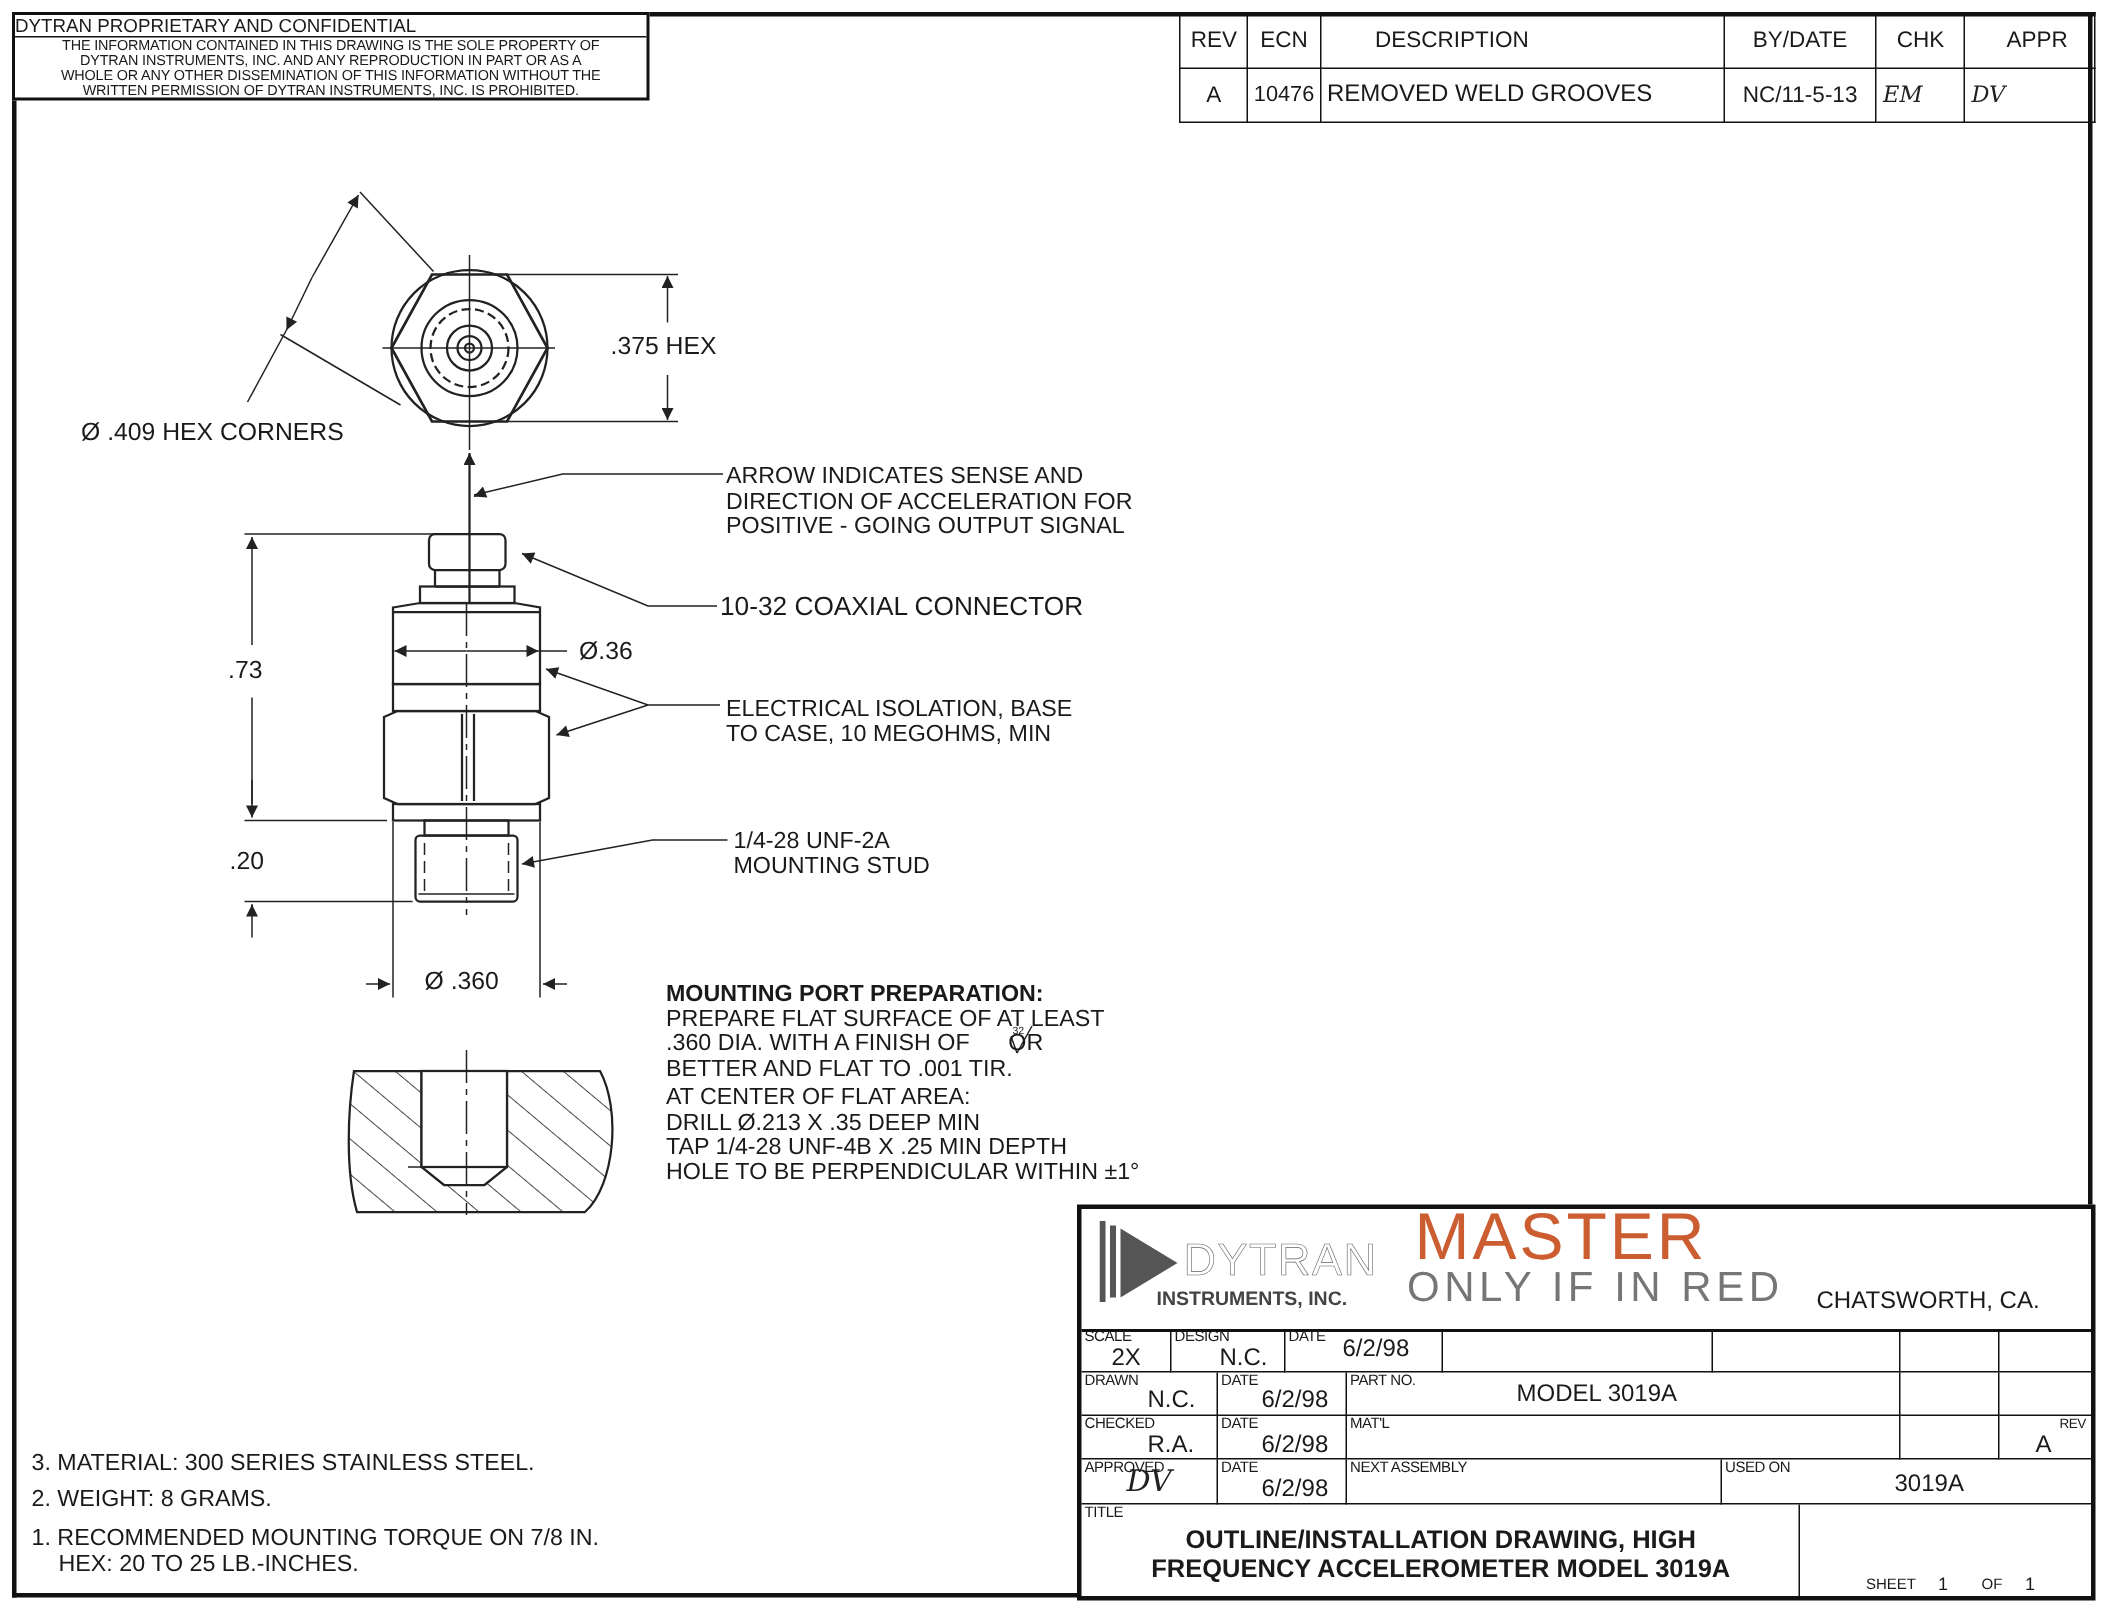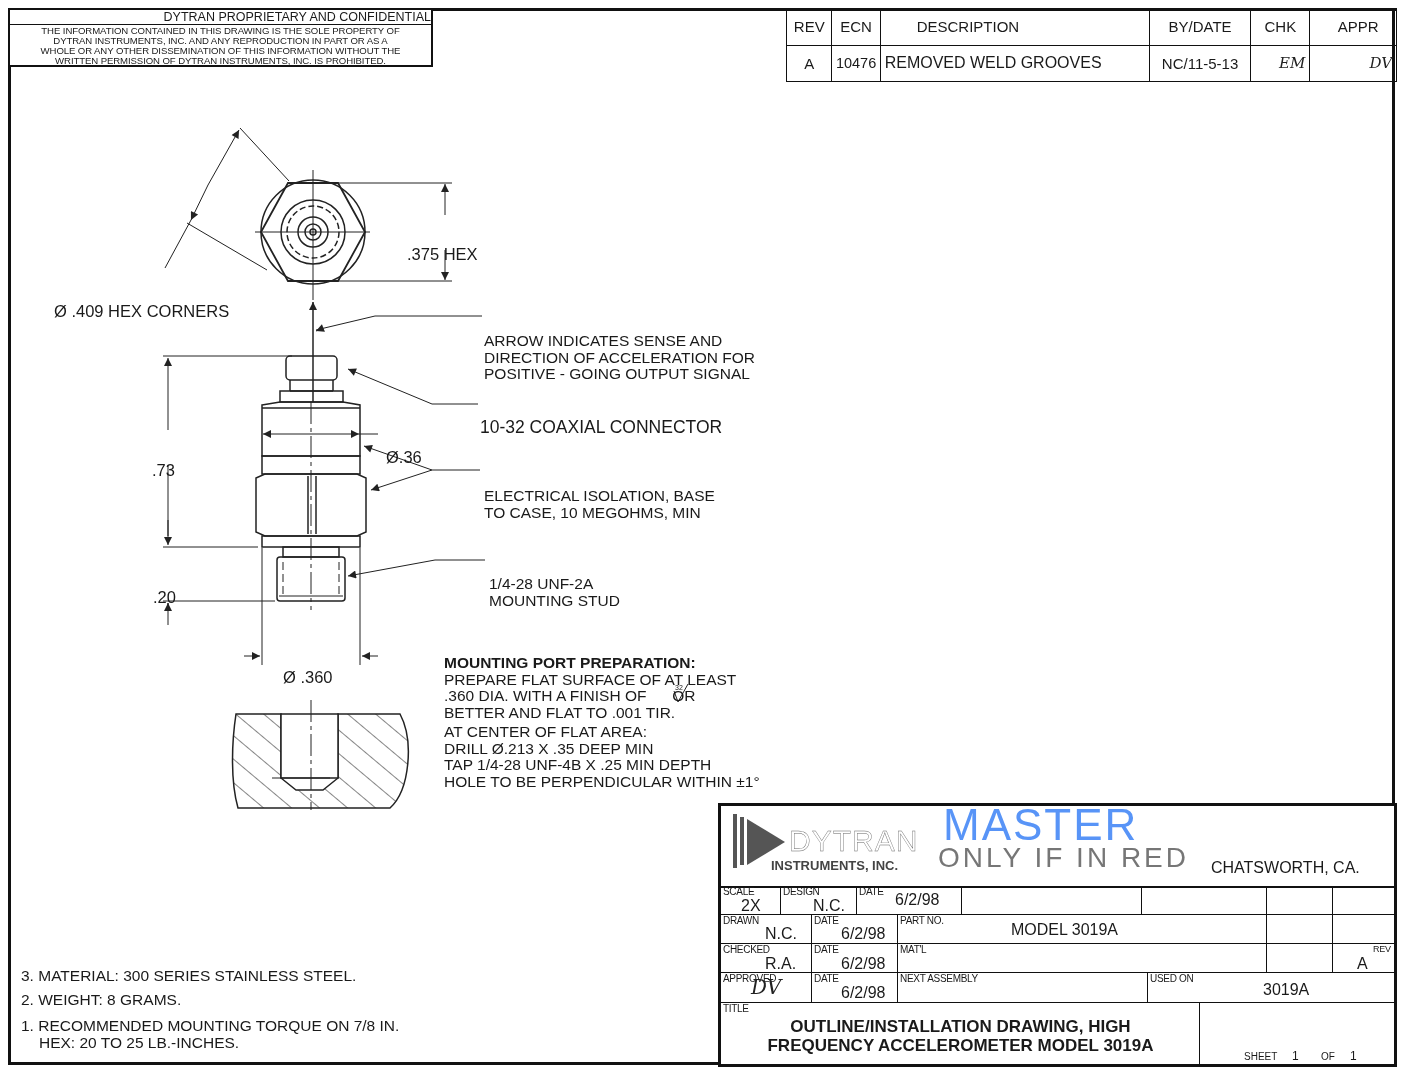--- a/index.html
+++ b/index.html
@@ -2,38 +2,38 @@
 <html><head>
 <meta charset="utf-8">
 <style>
   html,body{margin:0;padding:0;background:#fff;}
   body{width:1407px;height:1077px;position:relative;overflow:hidden;font-family:"Liberation Sans",sans-serif;color:#1a1a1a;}
   .abs{position:absolute;}
   .frame{position:absolute;left:8px;top:8px;width:1387px;height:1057px;border:3px solid #111;border-top:none;box-sizing:border-box;}
   .frame-top{position:absolute;left:8px;top:8px;width:1389px;height:3px;background:#111;}
   
   .prop{position:absolute;left:8px;top:8px;width:425px;height:59px;border:2px solid #111;box-sizing:border-box;background:#fff;}
-  .prop-title{font-size:12.5px;text-align:right;line-height:14px;border-bottom:1.5px solid #111;height:14px;}
+  .prop-title{font-size:12.5px;text-align:left;line-height:14px;border-bottom:1.5px solid #111;height:14px;}
   .prop-body{font-size:9.6px;text-align:center;line-height:10px;padding-top:1px;letter-spacing:-0.1px;}
   
   table{border-collapse:collapse;}
   .rev{position:absolute;left:786px;top:8px;width:611px;height:74px;}
   .rev td{border:1.5px solid #111;font-size:15px;height:35px;padding:0 4px;white-space:nowrap;}
   .rev td.c{text-align:center;}
-  .sig{font-family:"DejaVu Serif",serif;font-style:italic;font-size:22px;text-align:right;color:#222;}
+  .sig{font-family:"DejaVu Serif",serif;font-style:italic;font-size:22px;text-align:left;color:#222;}
   
-  .lbl{position:absolute;font-size:16.5px;line-height:17px;white-space:nowrap;margin-top:23px;}
+  .lbl{position:absolute;font-size:16.5px;line-height:17px;white-space:nowrap;}
   .note{position:absolute;font-size:15.5px;line-height:16.5px;white-space:nowrap;}
   
   .tb{position:absolute;left:718px;top:803px;width:679px;height:264px;border:3px solid #111;box-sizing:border-box;background:#fff;}
   .tb-logo{position:absolute;left:0;top:0;width:673px;height:80px;border-bottom:2px solid #111;}
   .cell{position:absolute;border-right:1.5px solid #111;border-bottom:1.5px solid #111;box-sizing:border-box;}
   .cap{position:absolute;left:2px;top:0;font-size:10px;line-height:11px;letter-spacing:-0.3px;}
   .val{position:absolute;font-size:16px;line-height:17px;white-space:nowrap;}
-  .stamp1{position:absolute;font-size:44px;letter-spacing:2px;color:#3b82f6;opacity:.85;font-weight:normal;text-align:right;}
+  .stamp1{position:absolute;font-size:44px;letter-spacing:2px;color:#c2410c;opacity:.85;font-weight:normal;text-align:right;}
   .stamp2{position:absolute;font-size:28px;letter-spacing:3px;color:#555;opacity:.8;}
 </style>
 </head>
 <body>
 
 <div class="frame"></div>
 <div class="frame-top"></div>
 
 <div class="prop">
   <div class="prop-title">DYTRAN PROPRIETARY AND CONFIDENTIAL</div>

